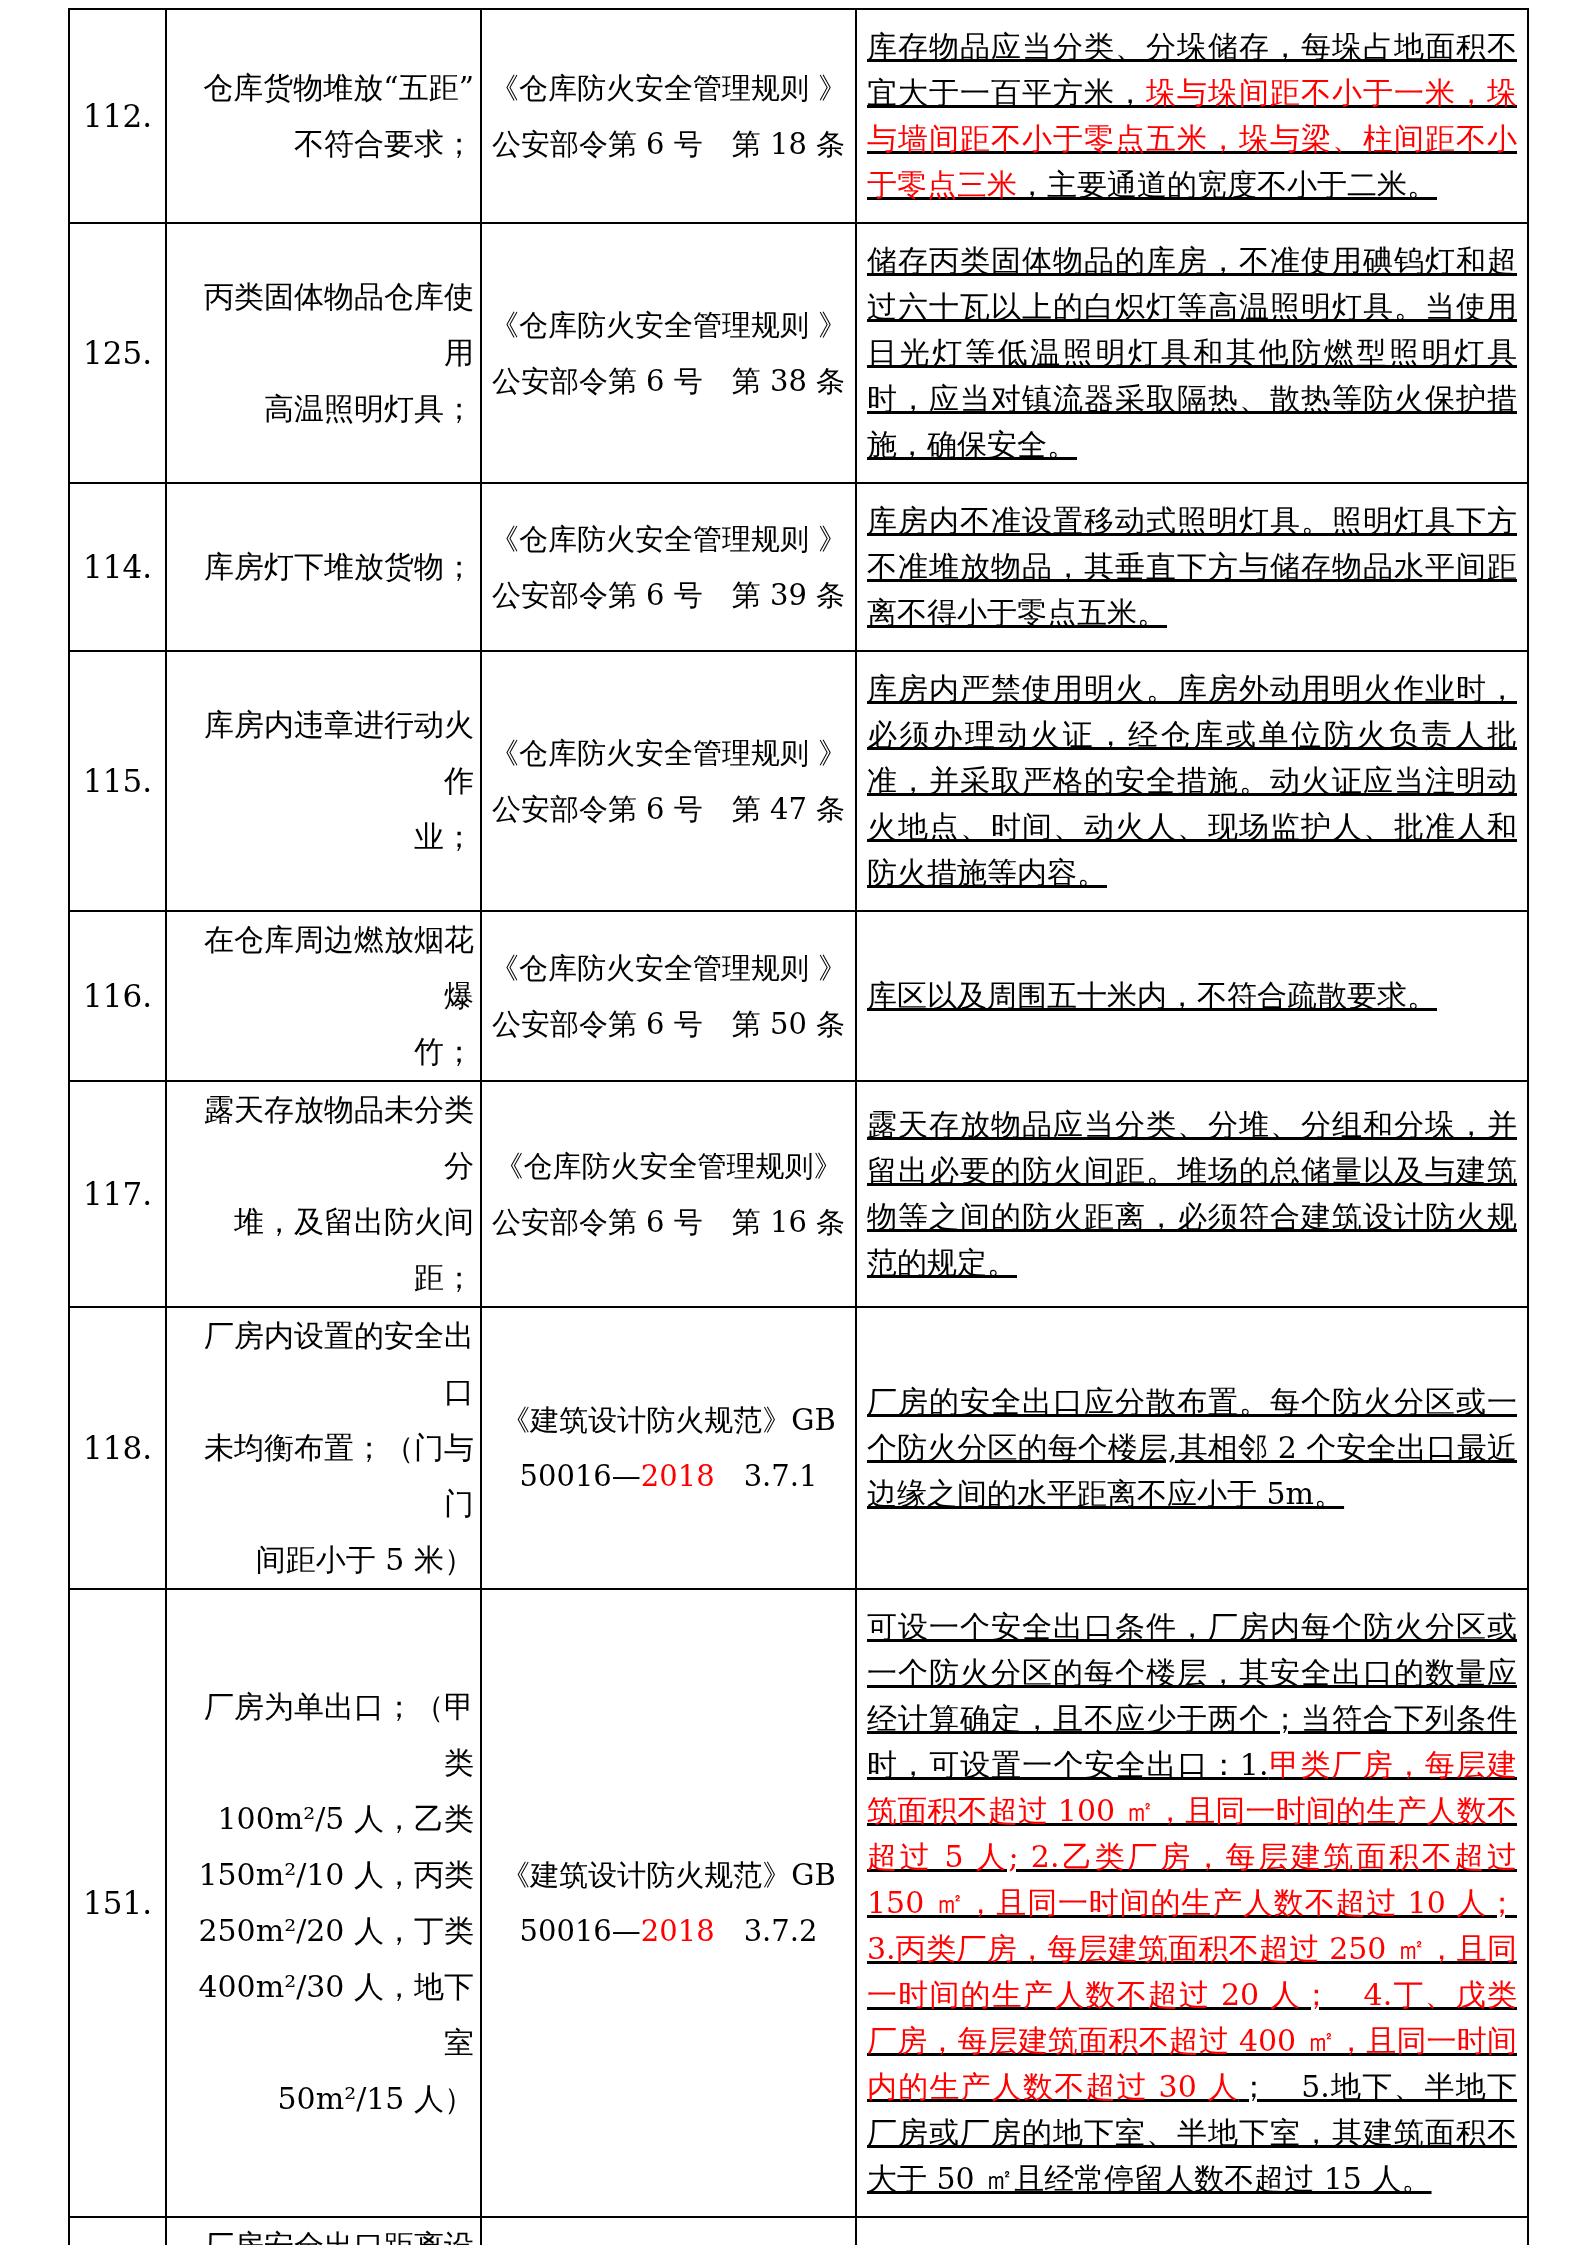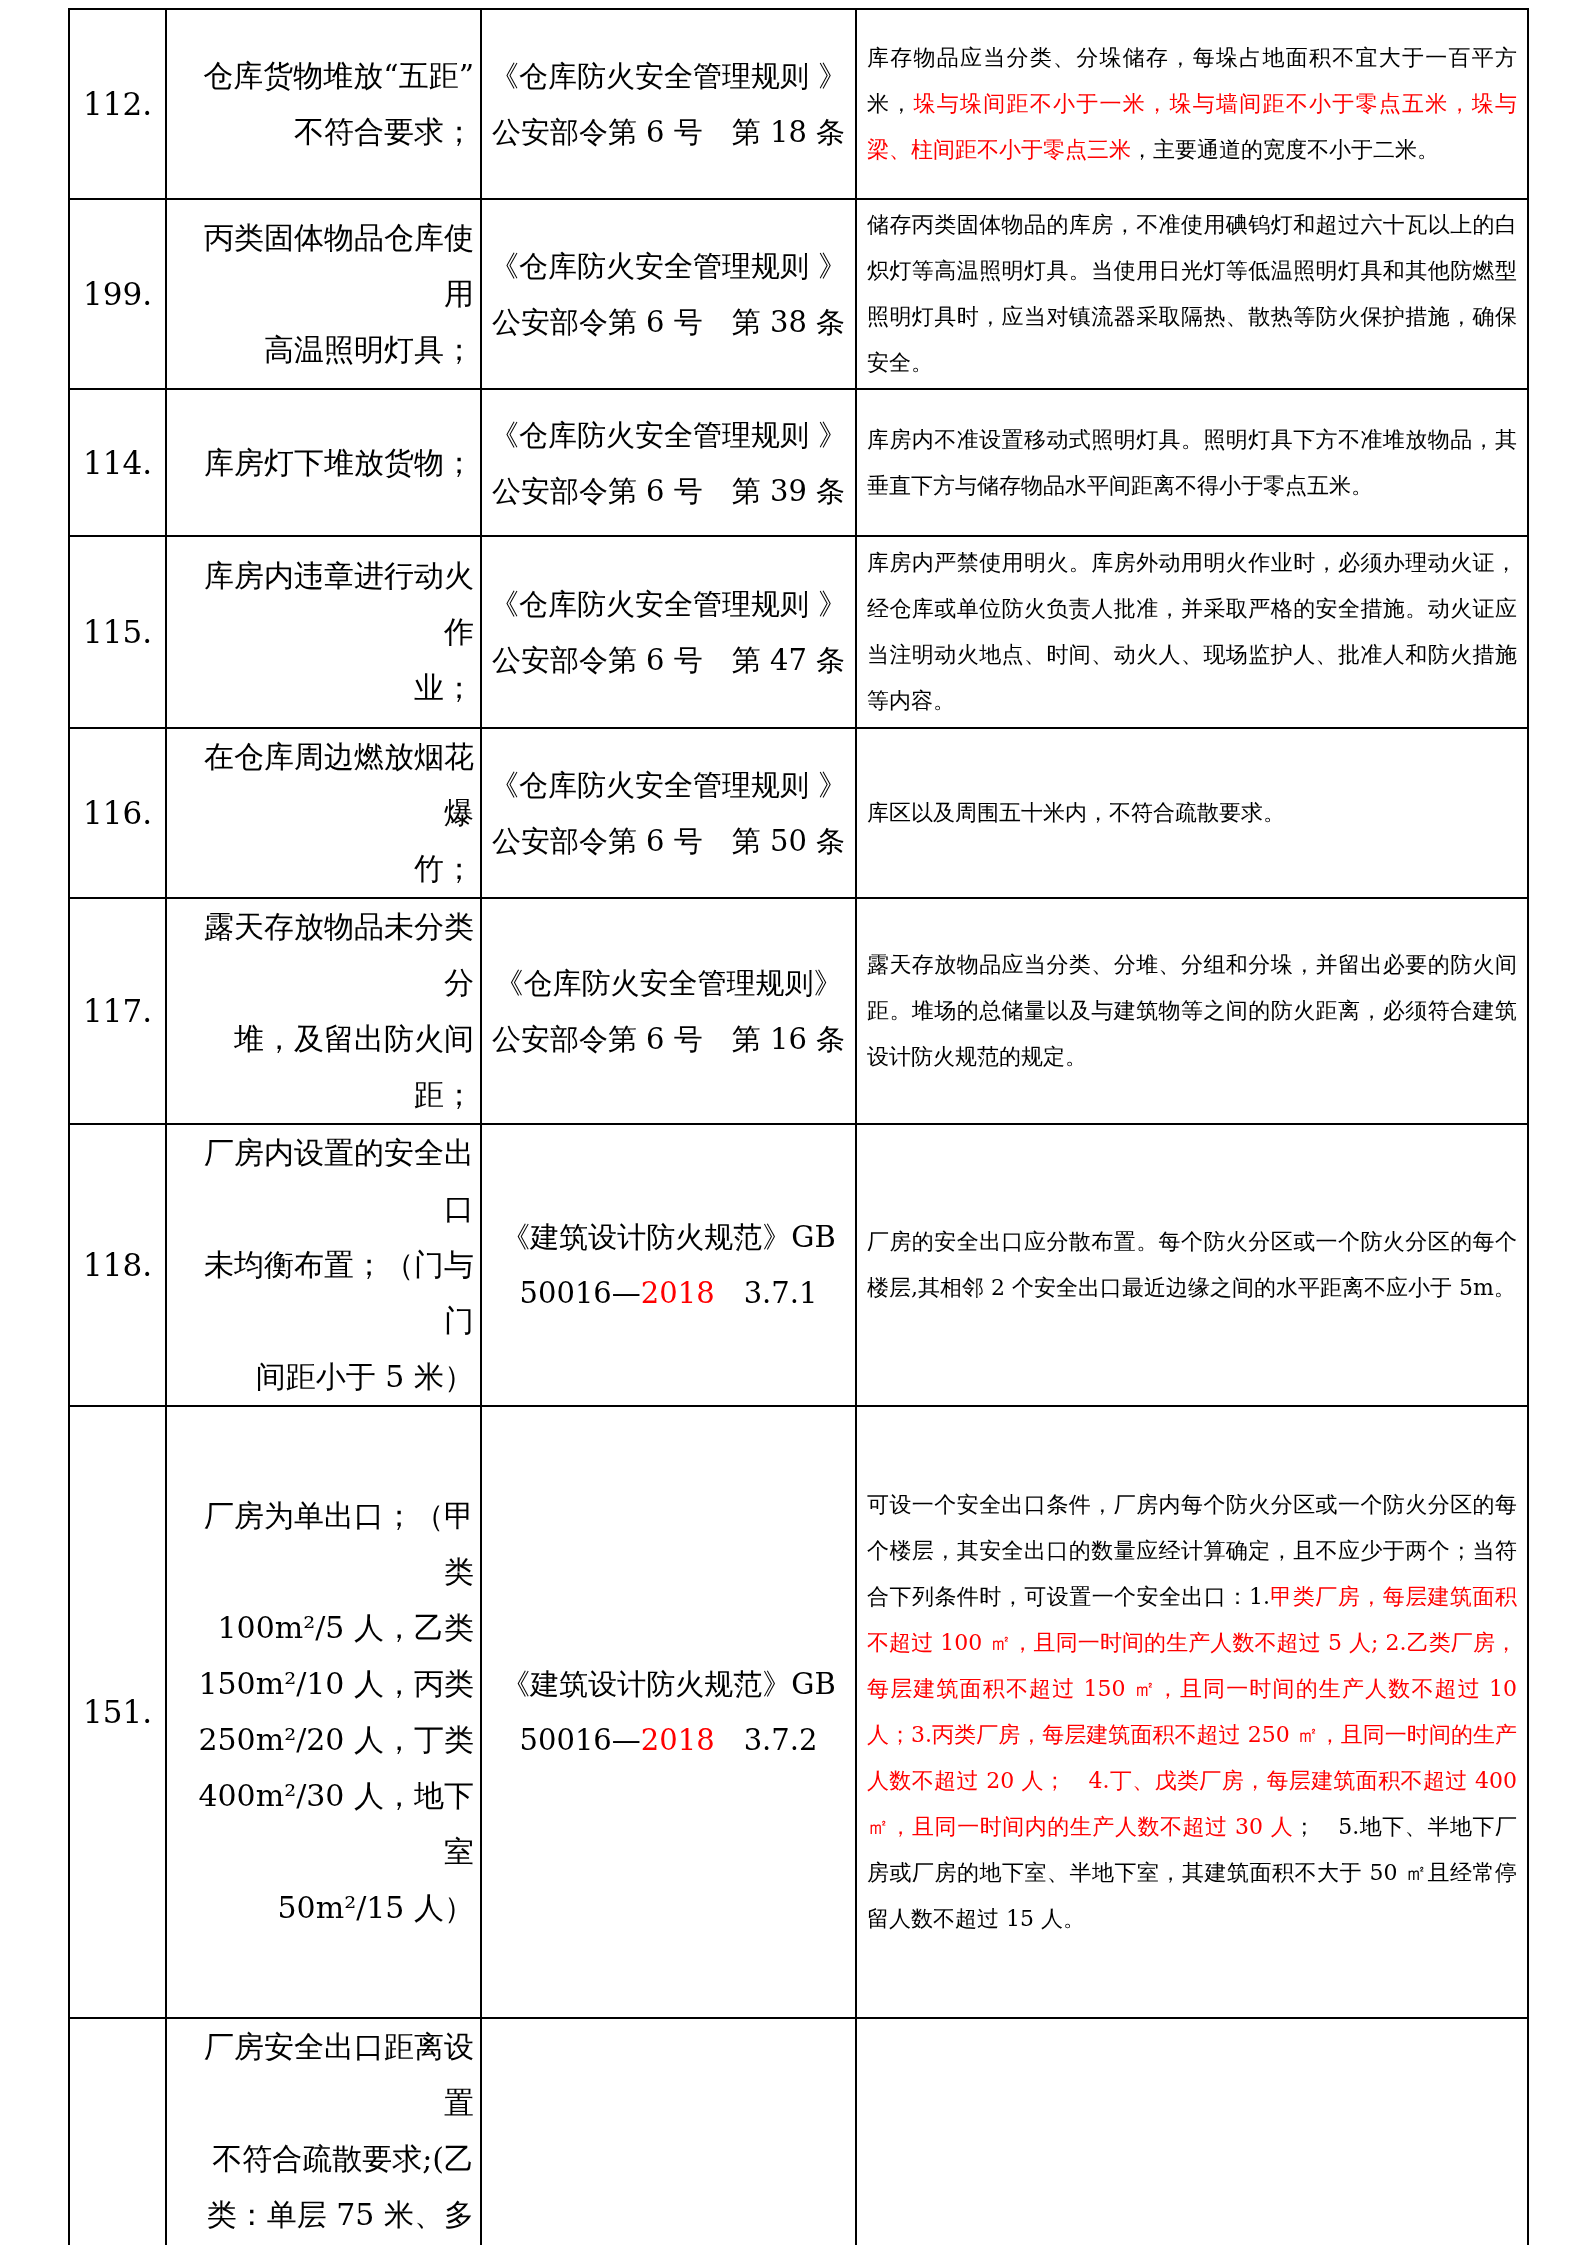--- a/index.html
+++ b/index.html
@@ -65,24 +65,25 @@
     font-size:29px;
     line-height:56px;
     padding:0 4px;
     display:inline-block;
     text-align:center;
   }
   td.c-desc{
     position:relative;
   }
   td.c-desc .cell-text{
-    font-size:22px;
+    font-size:30px;
     line-height:46px;
-    padding:2px 10px;
+    padding:14px 10px;
     text-align:justify;
+    text-decoration:underline;
   }
   .red{color:var(--red);}
 </style>
 </head>
 <body>
 
 <div class="page">
   <table class="reg-table">
     <colgroup>
       <col style="width:97px">
@@ -99,21 +100,21 @@
 不符合要求；</span></div>
           </td>
         <td class="c-reg"><div class="cell-text"><span>《仓库防火安全管理规则 》
 公安部令第 6 号　第 18 条</span></div></td>
         <td class="c-desc">
             <div class="cell-text"><span>库存物品应当分类、分垛储存，每垛占地面积不宜大于一百平方米，</span><span class="red">垛与垛间距不小于一米，垛与墙间距不小于零点五米，垛与梁、柱间距不小于零点三米</span><span>，主要通道的宽度不小于二米。</span></div>
           </td>
       </tr>
 
       <tr class="r113">
-        <td class="c-num">199.</td>
+        <td class="c-num">125.</td>
         <td class="c-issue">
             <div class="cell-text"><span>丙类固体物品仓库使用
 高温照明灯具；</span></div>
           </td>
         <td class="c-reg"><div class="cell-text"><span>《仓库防火安全管理规则 》
 公安部令第 6 号　第 38 条</span></div></td>
         <td class="c-desc">
             <div class="cell-text"><span>储存丙类固体物品的库房，不准使用碘钨灯和超过六十瓦以上的白炽灯等高温照明灯具。当使用日光灯等低温照明灯具和其他防燃型照明灯具时，应当对镇流器采取隔热、散热等防火保护措施，确保安全。</span></div>
           </td>
       </tr>

